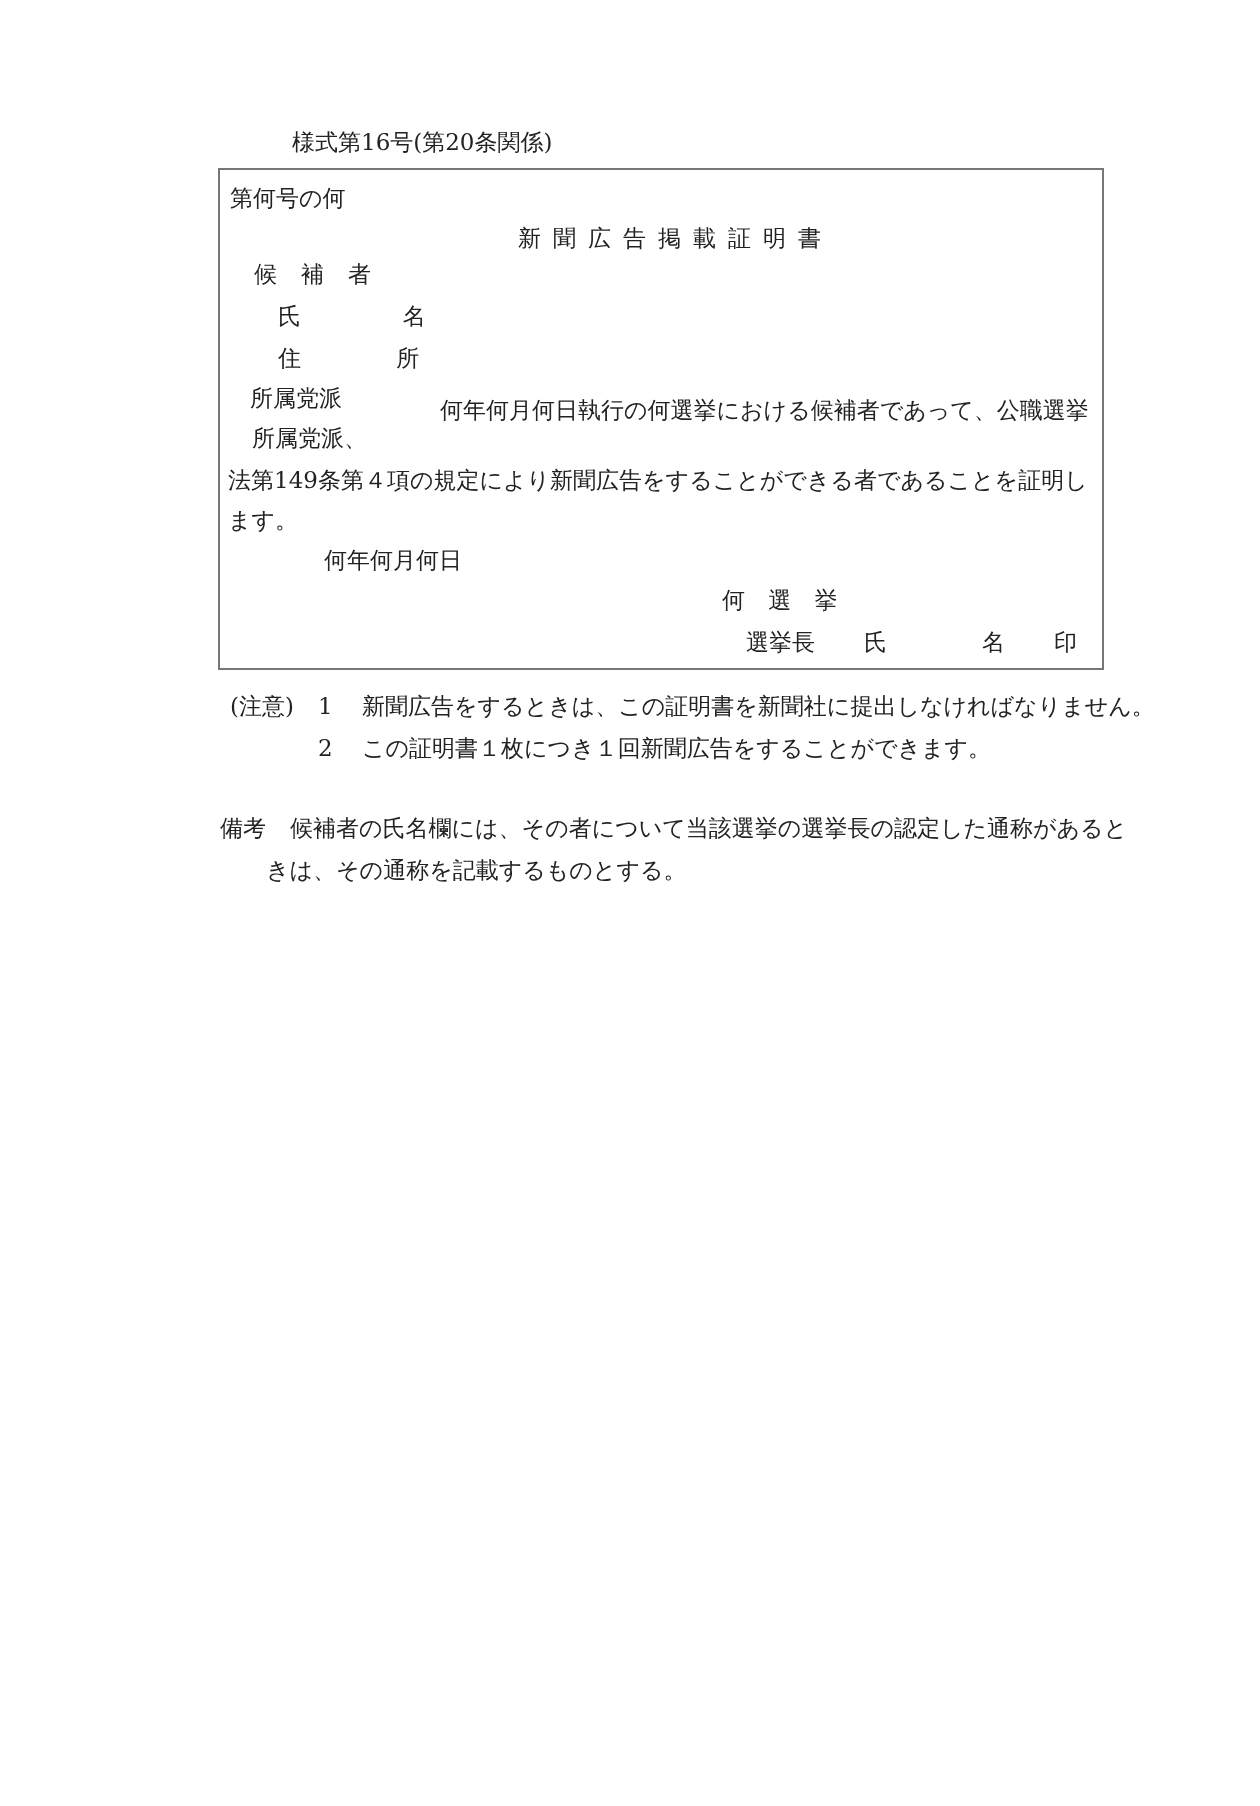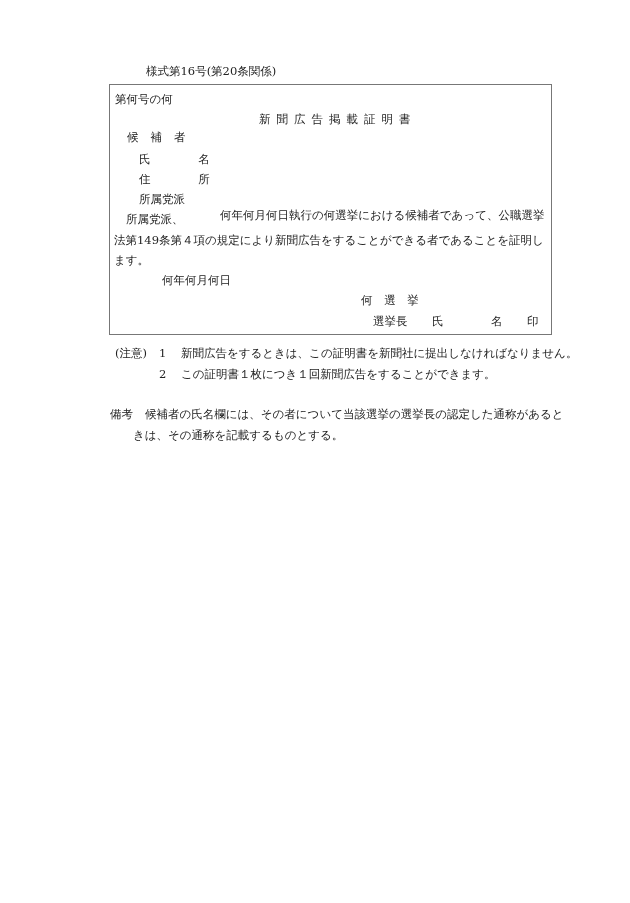--- a/index.html
+++ b/index.html
@@ -22,26 +22,26 @@
 <body>
 
 <div class="abs" style="left:98px; top:66px;margin-left:48px;">様式第16号(第20条関係)</div>
 
 <div class="form-box"></div>
 
 <div class="abs" style="left:115px; top:94px;">第何号の何</div>
 <div class="abs title" style="left:259px; top:114px;">新聞広告掲載証明書</div>
 
 <div class="abs spaced" style="left:127px; top:132px;">候補者</div>
-<div class="abs spaced-wide" style="left:139px; top:154px;">氏 名</div>
+<div class="abs spaced-wide" style="left:139px; top:154px;font-family:Liberation Mono, monospace;">氏 名</div>
 <div class="abs spaced-wide" style="left:139px; top:174px;">住 所</div>
-<div class="abs" style="left:139px; top:194px;text-align:center;">所属党派</div>
+<div class="abs" style="left:125px; top:194px;text-align:center;">所属党派</div>
 
 <div class="abs" style="left:126px; top:214px;">所属党派、</div>
-<div class="abs" style="left:220px; top:210px;">何年何月何日執行の何選挙における候補者であって、公職選挙</div>
+<div class="abs" style="left:220px; top:200px;">何年何月何日執行の何選挙における候補者であって、公職選挙</div>
 <div class="abs" style="left:114px; top:235px;">法第149条第４項の規定により新聞広告をすることができる者であることを証明し</div>
 <div class="abs" style="left:114px; top:255px;">ます。</div>
 
 <div class="abs" style="left:162px; top:275px;">何年何月何日</div>
 <div class="abs" style="left:361px; top:295px; letter-spacing:4px;">何 選 挙</div>
 
 <div class="abs" style="left:373px; top:316px;">選挙長</div>
 <div class="abs" style="left:432px; top:316px;">氏</div>
 <div class="abs" style="left:491px; top:316px;">名</div>
 <div class="abs" style="left:527px; top:316px;">印</div>

